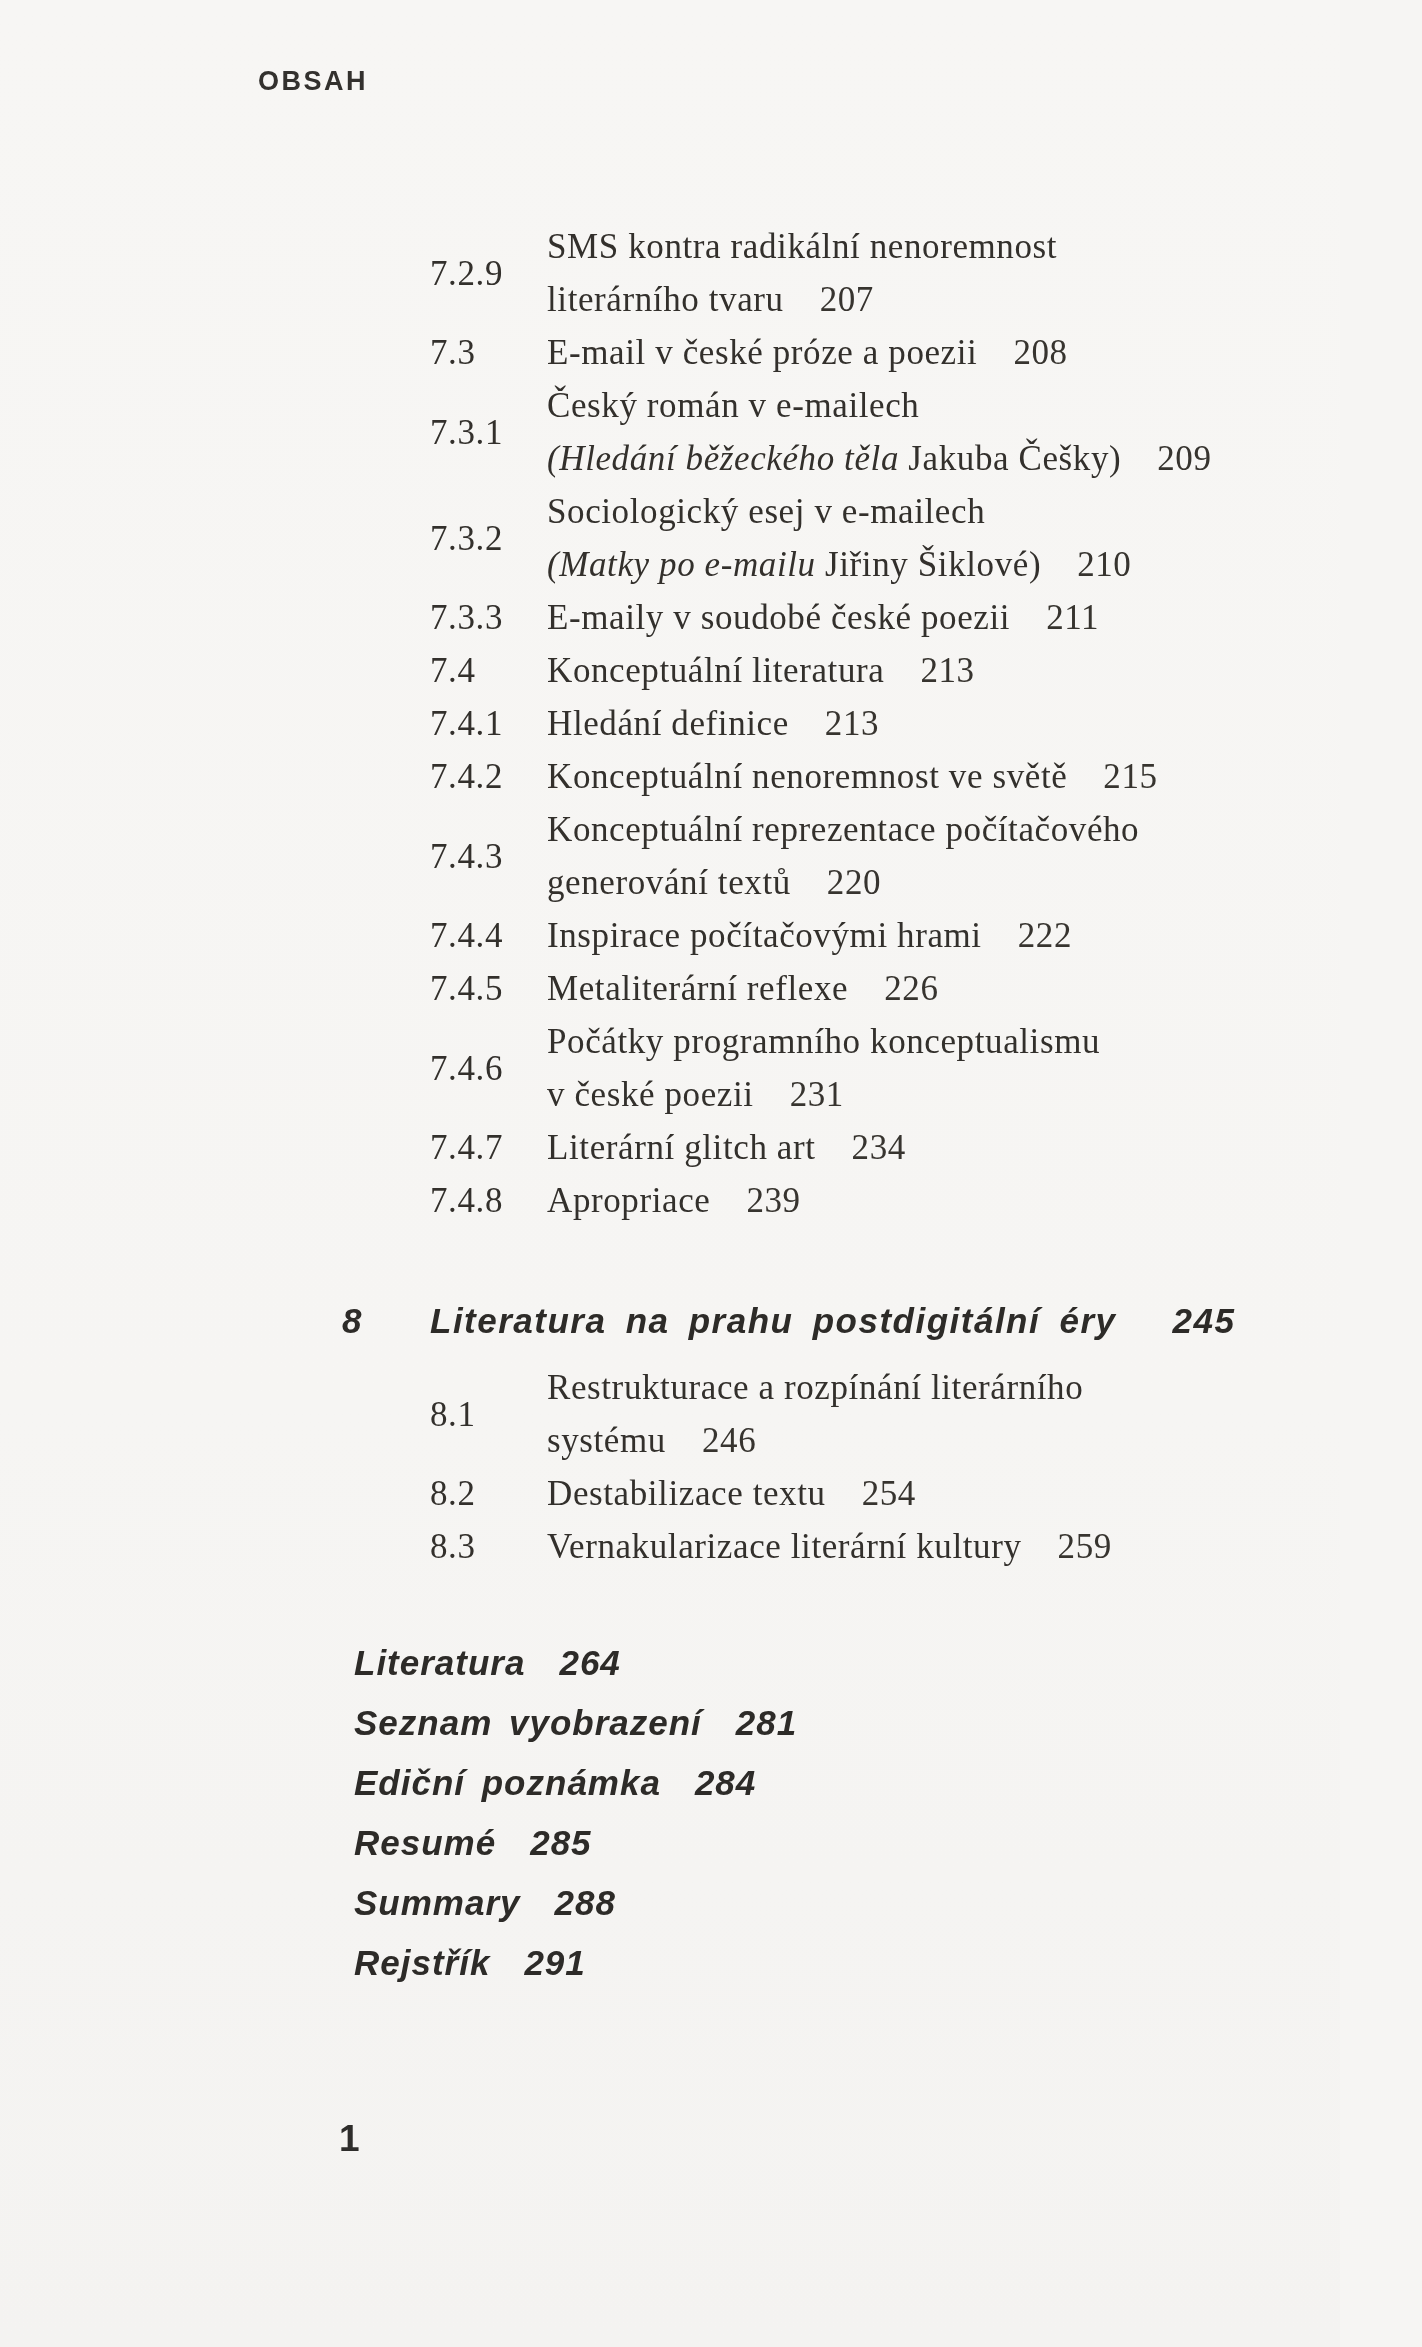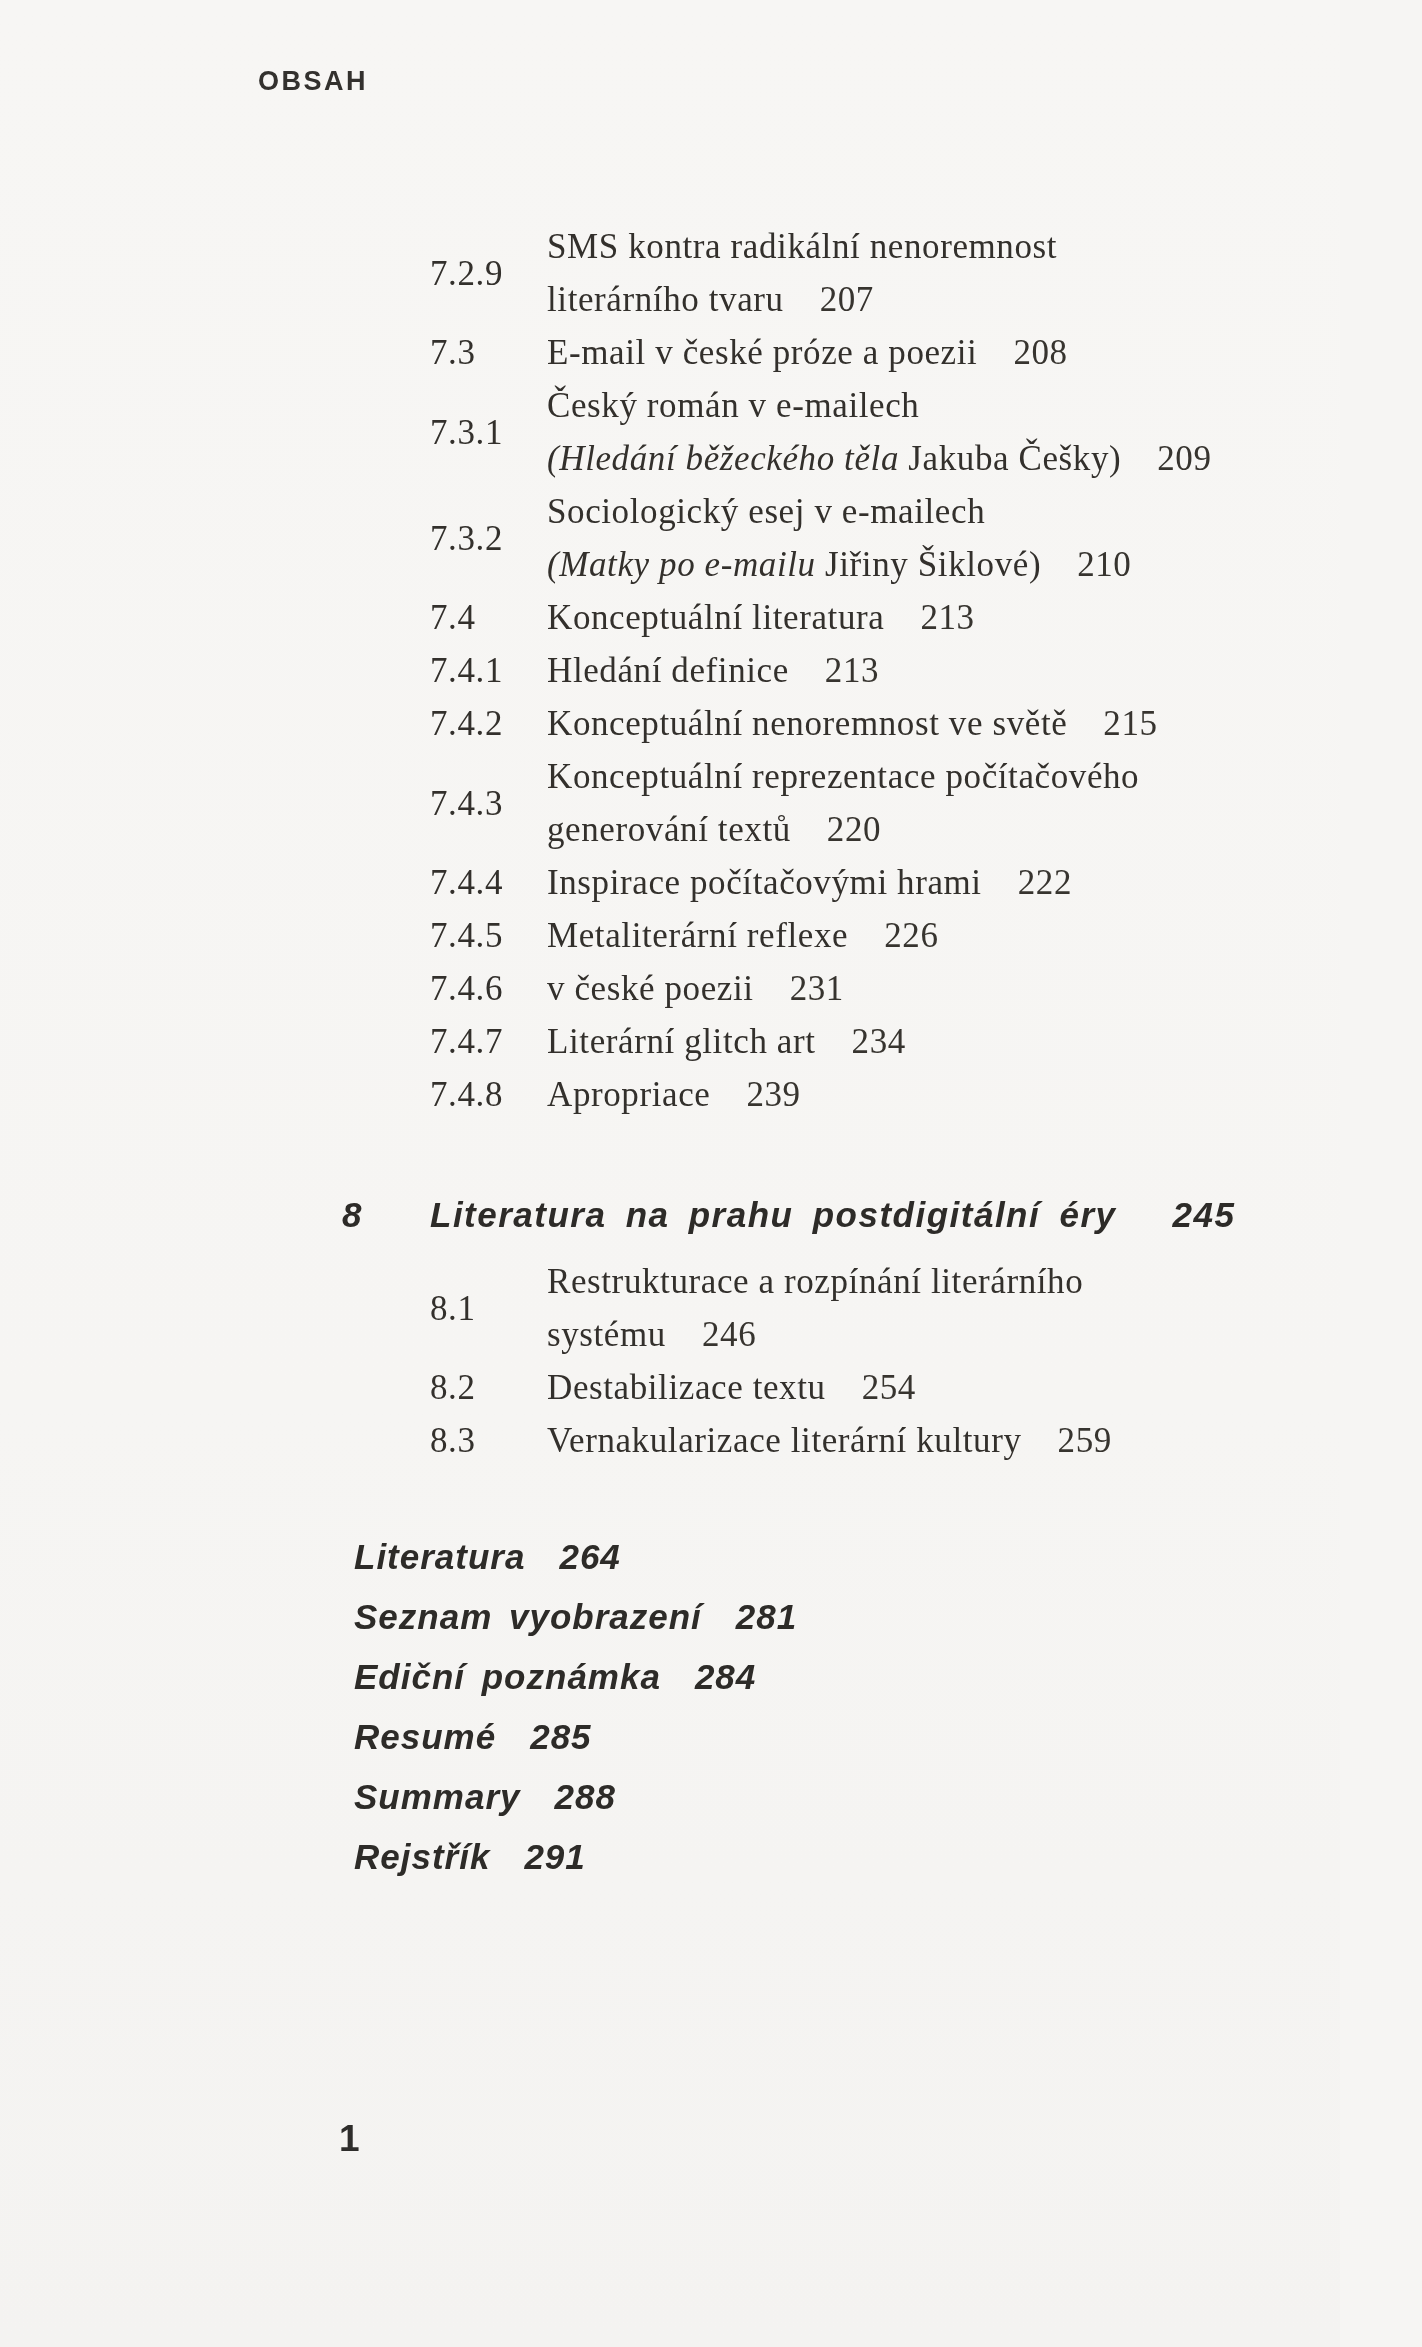--- a/index.html
+++ b/index.html
@@ -154,20 +154,26 @@
           </div>
         </div>
         <div class="entry">
           <span class="num">7.3.2</span>
           <div class="txt">
             <div class="line"><span>Sociologický esej v e-mailech</span></div>
             <div class="line"><span class="it">(Matky po e-mailu</span><span> Jiřiny Šiklové)</span><span class="pg">210</span></div>
           </div>
         </div>
         <div class="entry">
+          <span class="num">7.3.3</span>
+          <div class="txt">
+            <div class="line"><span>E-maily v soudobé české poezii</span><span class="pg">211</span></div>
+          </div>
+        </div>
+        <div class="entry">
           <span class="num">7.4</span>
           <div class="txt">
             <div class="line"><span>Konceptuální literatura</span><span class="pg">213</span></div>
           </div>
         </div>
         <div class="entry">
           <span class="num">7.4.1</span>
           <div class="txt">
             <div class="line"><span>Hledání definice</span><span class="pg">213</span></div>
           </div>
@@ -193,20 +199,21 @@
         </div>
         <div class="entry">
           <span class="num">7.4.5</span>
           <div class="txt">
             <div class="line"><span>Metaliterární reflexe</span><span class="pg">226</span></div>
           </div>
         </div>
         <div class="entry">
           <span class="num">7.4.6</span>
           <div class="txt">
+            <div class="line"><span>Počátky programního konceptualismu</span></div>
             <div class="line"><span>v české poezii</span><span class="pg">231</span></div>
           </div>
         </div>
         <div class="entry">
           <span class="num">7.4.7</span>
           <div class="txt">
             <div class="line"><span>Literární glitch art</span><span class="pg">234</span></div>
           </div>
         </div>
         <div class="entry">

